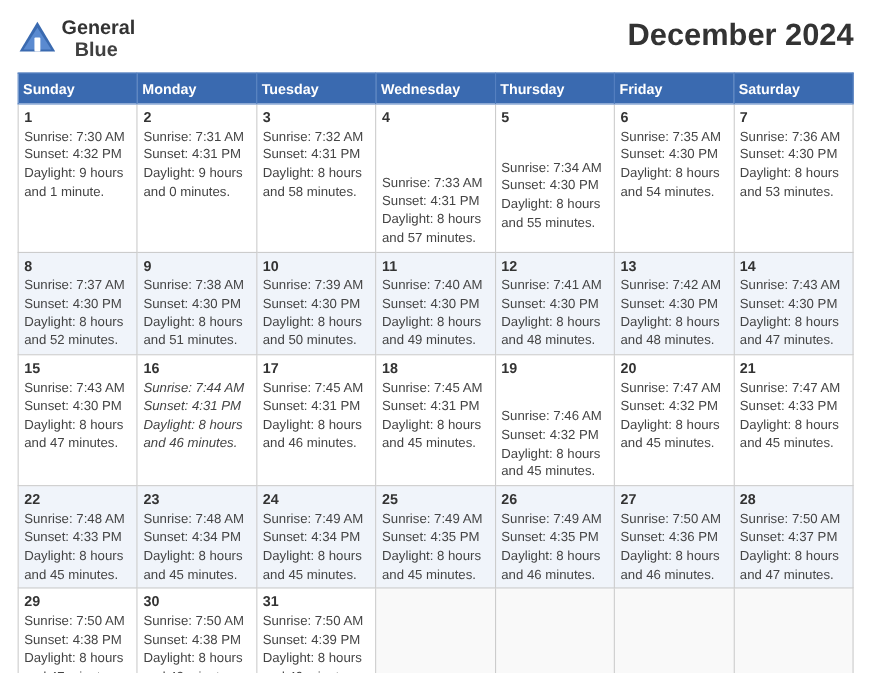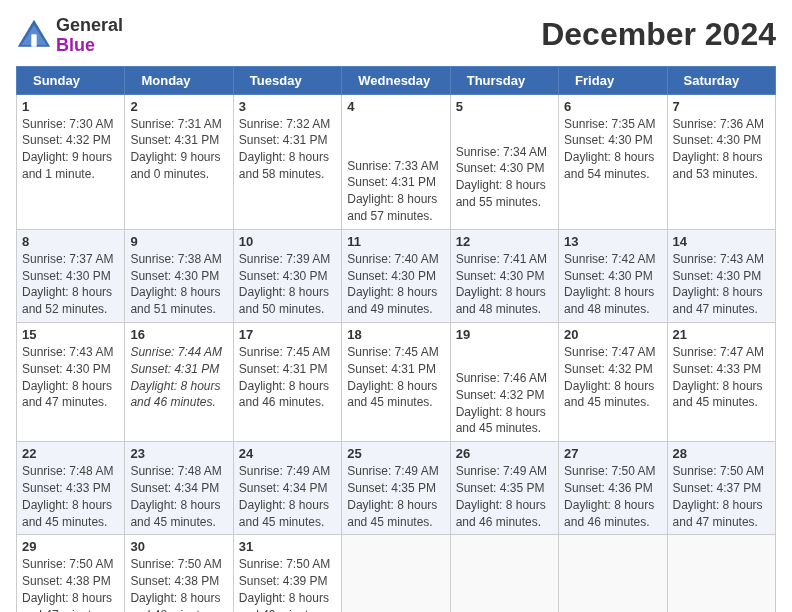--- a/index.html
+++ b/index.html
@@ -32,37 +32,37 @@
     .logo-text span:first-child { color: #333; }
     .logo-icon {
       width: 36px;
       height: 36px;
       margin-right: 4px;
     }
     .title-block {
       text-align: right;
     }
     .main-title {
-      font-size: 32px;
+      font-size: 28px;
       font-weight: bold;
       color: #333;
     }
     .subtitle {
       font-size: 16px;
       color: #555;
     }
     .calendar {
       width: 100%;
       border-collapse: collapse;
       font-size: 11px;
     }
     .calendar th {
       background: #3a6ab0;
       color: #fff;
-      padding: 6px 16px;
+      padding: 6px 4px;
       text-align: left;
       font-size: 13px;
       font-weight: bold;
       border: 1px solid #5580c0;
     }
     .calendar td {
       vertical-align: top;
       padding: 4px 5px;
       border: 1px solid #ccc;
       background: #fff;
@@ -94,21 +94,21 @@
 
 <div class="header-section">
   <div class="logo">
     <svg class="logo-icon" viewBox="0 0 40 40">
       <polygon points="20,2 38,32 2,32" fill="#3a6ab0"></polygon>
       <polygon points="20,8 34,30 6,30" fill="#5a8ad0"></polygon>
       <rect x="17" y="18" width="6" height="14" fill="#fff" rx="1"></rect>
     </svg>
     <div class="logo-text">
       <span>General</span>
-      <span style="color:#a21caf;">Blue</span>
+      <span style="color:#404040;margin-left:12px;">Blue</span>
     </div>
   </div>
   <div class="title-block">
     <div class="main-title">December 2024</div>
   </div>
 </div>
 
 <table class="calendar">
   <thead>
     <tr>

